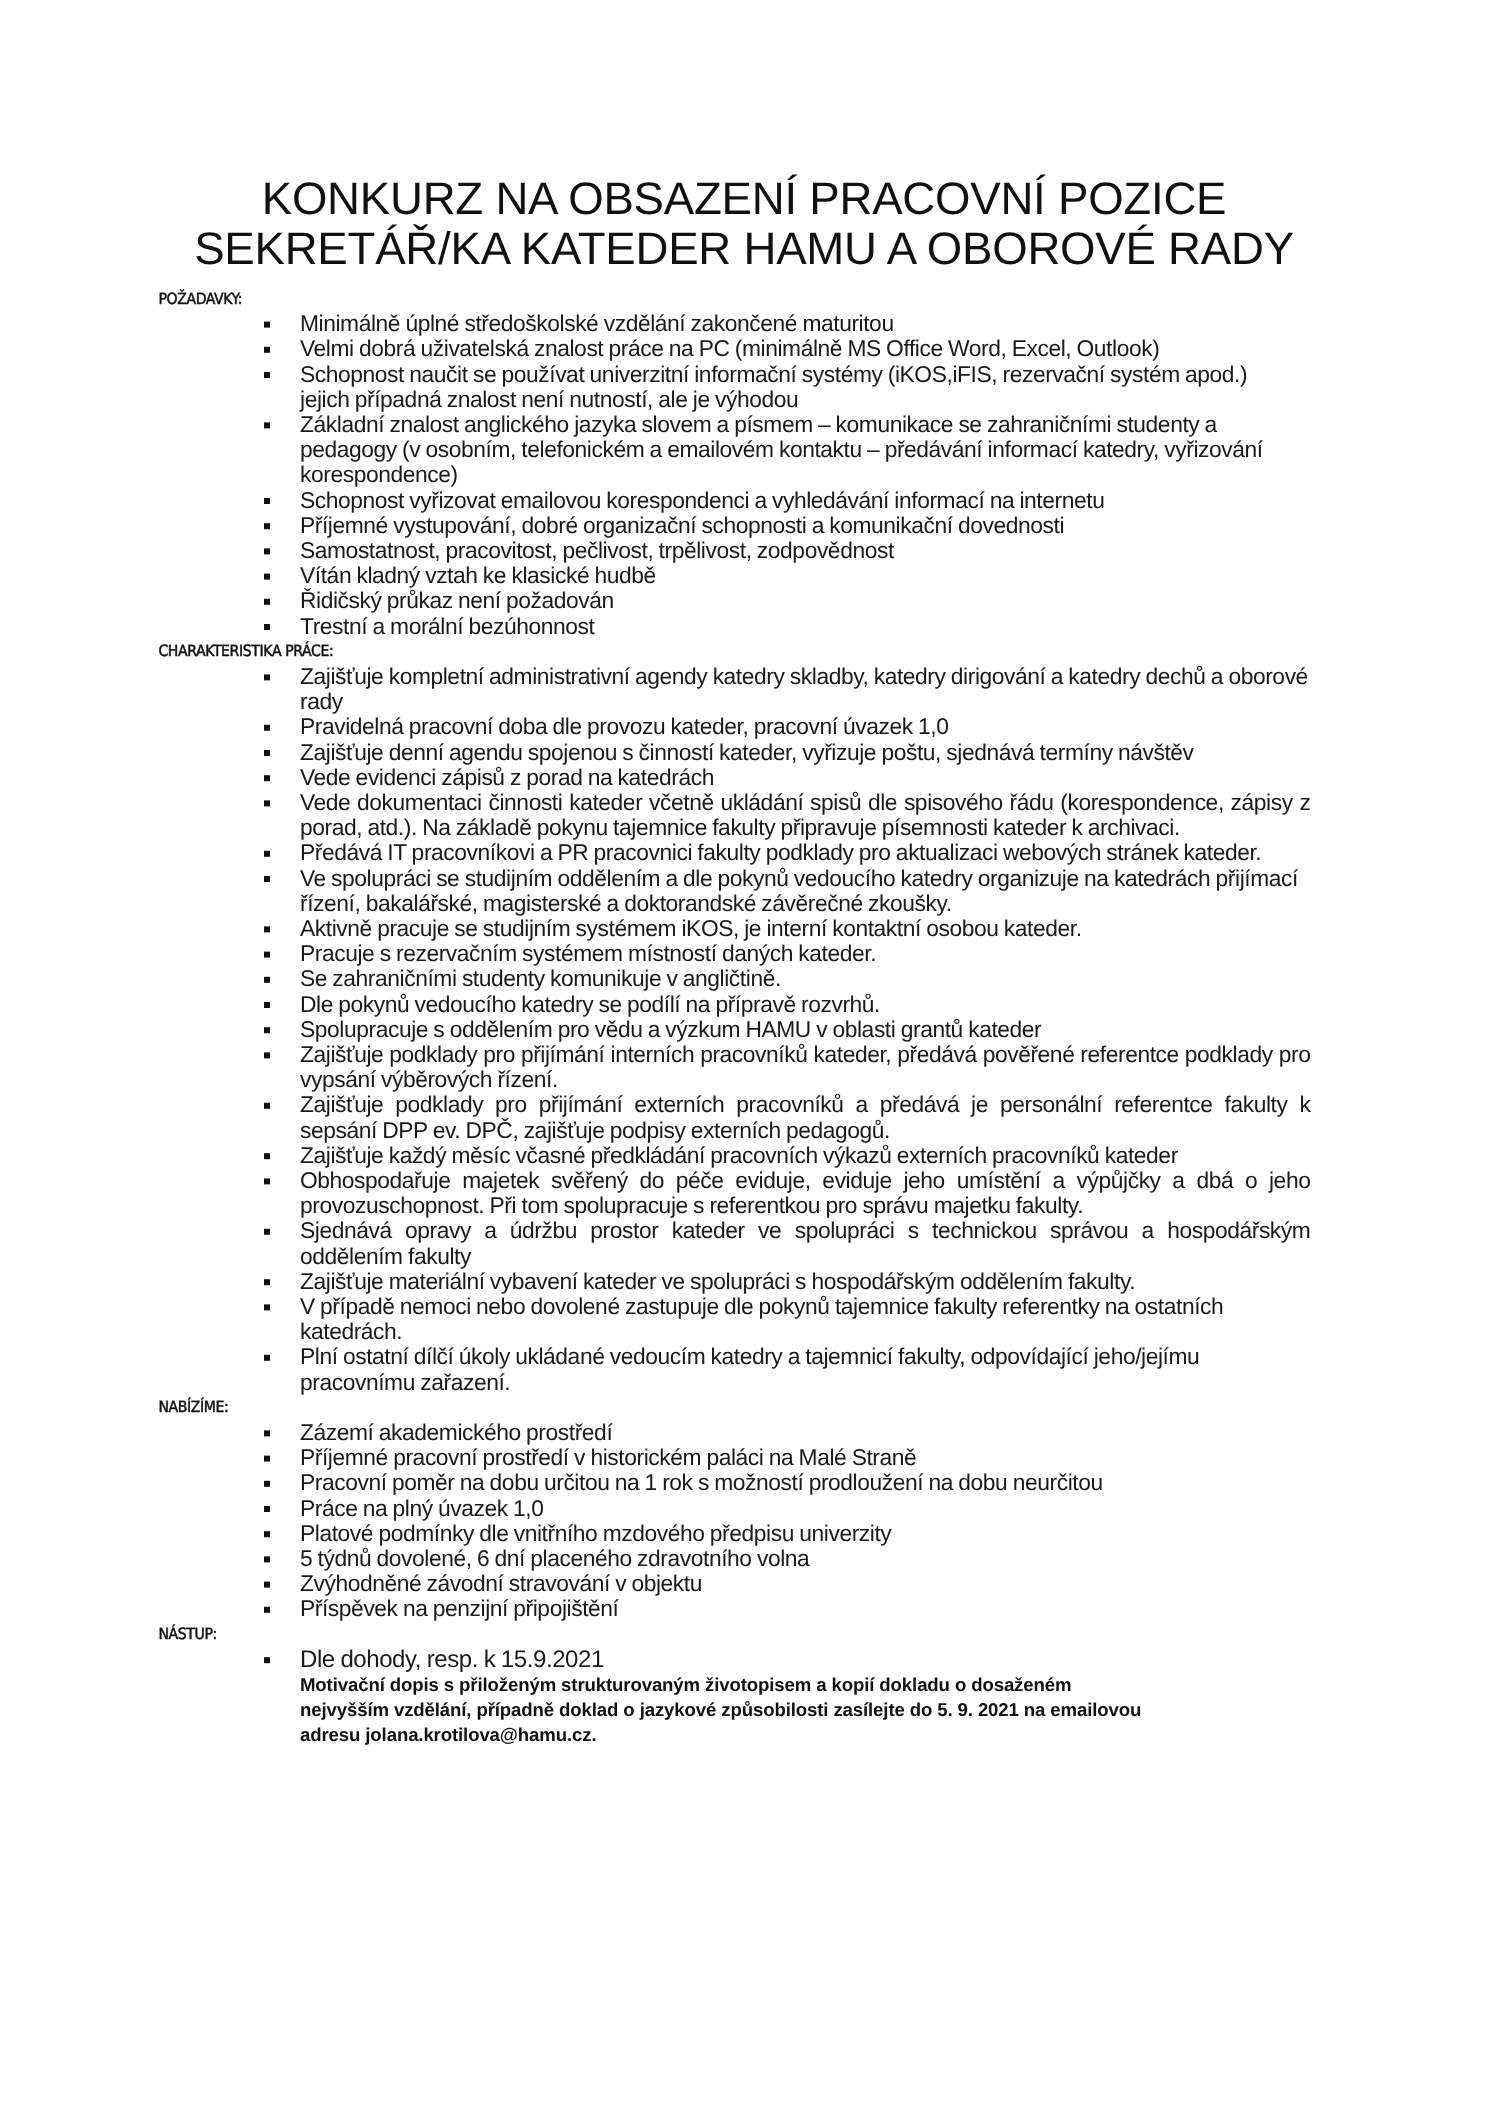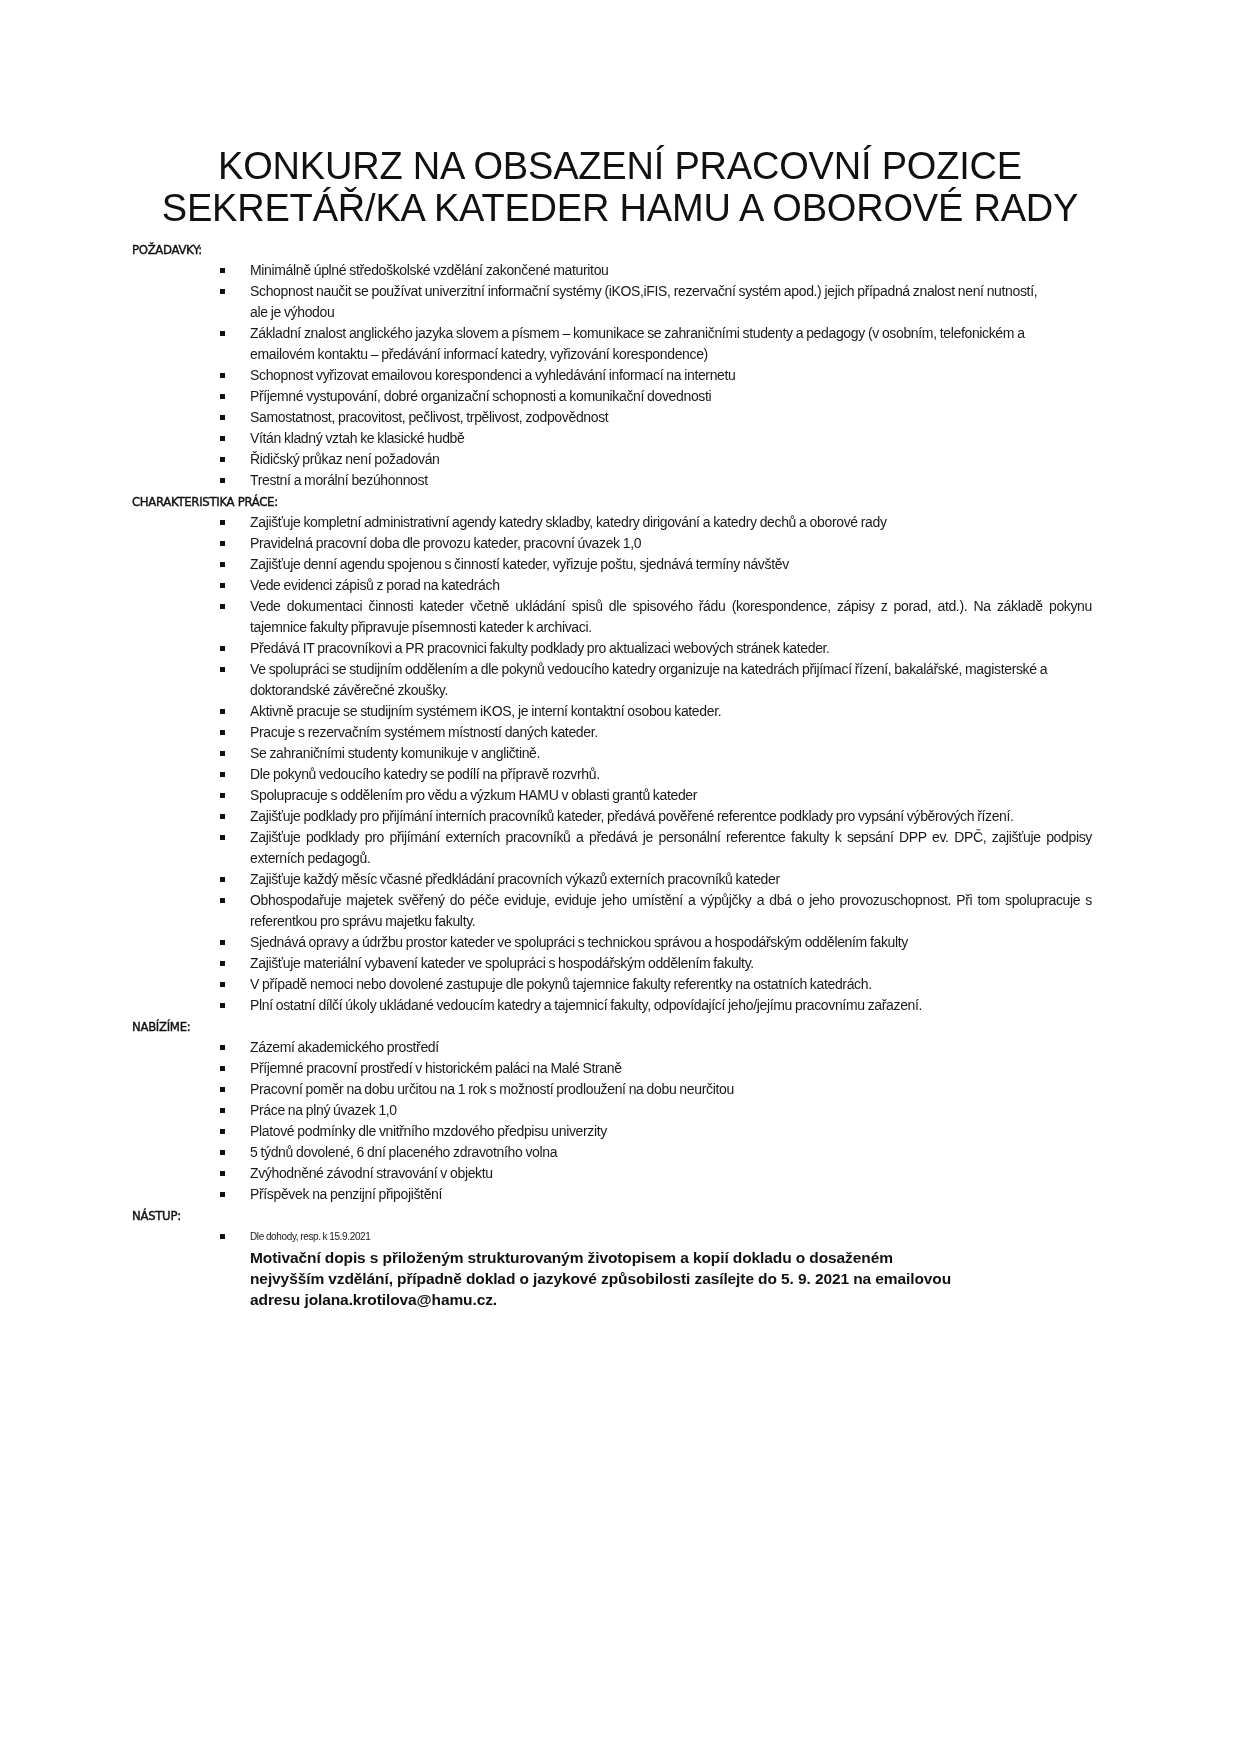--- a/index.html
+++ b/index.html
@@ -23,30 +23,30 @@
     font-size: 13px; line-height: 21px; height: 21px;
     font-weight: normal; letter-spacing: -0.3px;
     text-transform: uppercase; color: #111;
     -webkit-text-stroke: 0.4px #111;
   }
   ul.items { list-style: none; margin: 0; padding: 0; }
   ul.items li {
     position: relative;
     padding-left: 118px;
     font-family: "Liberation Sans", sans-serif;
-    font-size: 14px; line-height: 21px; color: #1a1a1a;
+    font-size: 19px; line-height: 21px; color: #1a1a1a;
     letter-spacing: -0.35px;
     word-spacing: -0.5px;
   }
   ul.items li.justify { text-align: justify; }
   ul.items li .bullet {
     position: absolute; left: 88px; top: 8px;
     width: 5px; height: 5px; background: #111;
   }
-  ul.items li.small { font-size: 10px; }
+  ul.items li.small { font-size: 20px; }
   .bold-note {
     padding-left: 118px;
     font-family: "Liberation Sans", sans-serif;
     font-weight: bold; font-size: 15.5px; line-height: 21px; color: #111;
     letter-spacing: -0.1px;
     width: 720px;
   }
 </style>
 </head>
 <body>
@@ -56,21 +56,21 @@
   <div class="title">
     <div>KONKURZ NA OBSAZENÍ PRACOVNÍ POZICE</div>
     <div>SEKRETÁŘ/KA KATEDER HAMU A OBOROVÉ RADY</div>
   </div>
 
   <div class="content">
 
     <div class="section-heading">POŽADAVKY:</div>
     <ul class="items">
       <li><span class="bullet"></span><span>Minimálně úplné středoškolské vzdělání zakončené maturitou</span></li>
-      <li><span class="bullet"></span></li>
+      <li><span class="bullet"></span><span>Velmi dobrá uživatelská znalost práce na PC (minimálně MS Office Word, Excel, Outlook)</span></li>
       <li style="padding-right:40px"><span class="bullet"></span><span>Schopnost naučit se používat univerzitní informační systémy (iKOS,iFIS, rezervační systém apod.) jejich případná znalost není nutností, ale je výhodou</span></li>
       <li><span class="bullet"></span><span>Základní znalost anglického jazyka slovem a písmem – komunikace se zahraničními studenty a pedagogy (v osobním, telefonickém a emailovém kontaktu – předávání informací katedry, vyřizování korespondence)</span></li>
       <li><span class="bullet"></span><span>Schopnost vyřizovat emailovou korespondenci a vyhledávání informací na internetu</span></li>
       <li><span class="bullet"></span><span>Příjemné vystupování, dobré organizační schopnosti a komunikační dovednosti</span></li>
       <li><span class="bullet"></span><span>Samostatnost, pracovitost, pečlivost, trpělivost, zodpovědnost</span></li>
       <li><span class="bullet"></span><span>Vítán kladný vztah ke klasické hudbě</span></li>
       <li><span class="bullet"></span><span>Řidičský průkaz není požadován</span></li>
       <li><span class="bullet"></span><span>Trestní a morální bezúhonnost</span></li>
     </ul>
 

